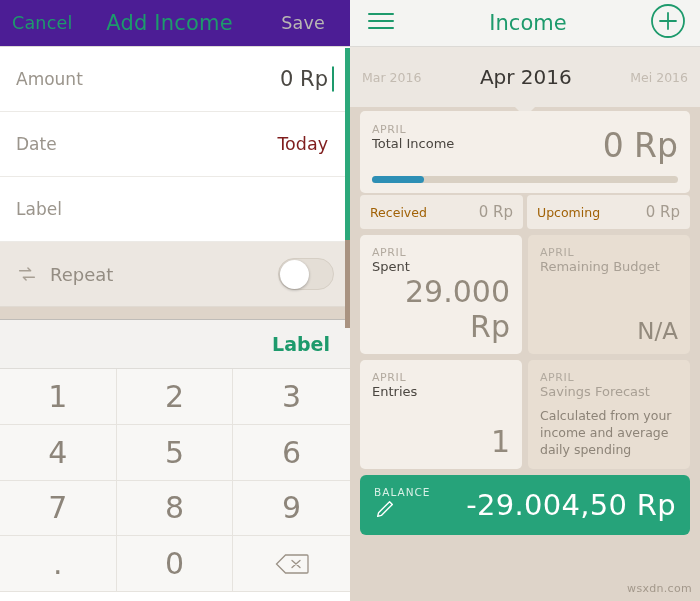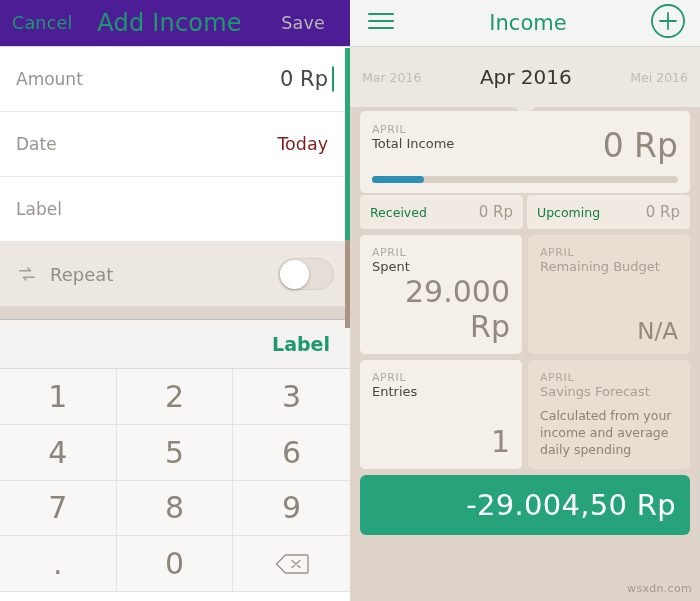--- a/index.html
+++ b/index.html
@@ -24,21 +24,21 @@
     display: flex; align-items: center;
     border-bottom: 1px solid #dcdad6;
     position: relative;
   }
   .nav-cancel {
     color: #1d9a6c; font-size: 17.5px; margin-left: 12px;
     letter-spacing: .2px; cursor: pointer;
   }
   .nav-title-left {
     position: absolute; left: 0; right: 11px; text-align: center;
-    color: #1d9a6c; font-size: 24px; letter-spacing: .2px;
+    color: #1d9a6c; font-size: 21px; letter-spacing: .2px;
     pointer-events: none;
   }
   .nav-save {
     margin-left: auto; margin-right: 25px;
     color: #b9b7b3; font-size: 17.5px; letter-spacing: .2px;
     position: relative; z-index: 2; cursor: default;
   }
 
   .form-row {
     height: 65px;
@@ -177,21 +177,21 @@
     height: 7px; border-radius: 4px; background: #2d8fb5;
   }
   .split-row {
     display: flex; margin-top: 2px; gap: 4px;
   }
   .split-cell {
     flex: 1; background: #f0eae3; border-radius: 4px;
     height: 34px; display: flex; align-items: center;
     padding: 0 10px;
   }
-  .split-label { font-size: 12.5px; color: #15803d; }
+  .split-label { font-size: 12.5px; color: #a16207; }
   .split-value { margin-left: auto; font-size: 15px; color: #a49b8f; }
 
   .row-2 { display: flex; gap: 6px; margin-top: 6px; }
   .half-card {
     flex: 1; border-radius: 5px; padding: 11px 12px 10px 12px;
     min-height: 96px; display: flex; flex-direction: column;
   }
   .half-card .big-wrap { margin-top: auto; }
   .forecast-text {
     font-size: 12.5px; color: #8d8478; line-height: 1.35; margin-top: 9px;
@@ -365,20 +365,28 @@
           </div>
         </div>
         <div class="card translucent half-card">
           <div class="card-sub">APRIL</div>
           <div class="card-title muted">Savings Forecast</div>
           <div class="forecast-text">Calculated from your income and average daily spending</div>
         </div>
       </div>
 
       <div class="balance-card">
+        <div class="balance-left">
+          <span class="balance-label">BALANCE</span>
+          <span>
+            <svg viewBox="0 0 24 24" width="22" height="22" fill="none" stroke="#ffffff" stroke-width="1.5" stroke-linecap="round" stroke-linejoin="round">
+              <path d="M4 20l1-4L17 4l3 3L8 19l-4 1z"></path>
+            </svg>
+          </span>
+        </div>
         <div class="balance-value">-29.004,50 Rp</div>
       </div>
 
     </div>
 
     <div class="watermark">wsxdn.com</div>
   </div>
 </div>
 
 </body></html>

